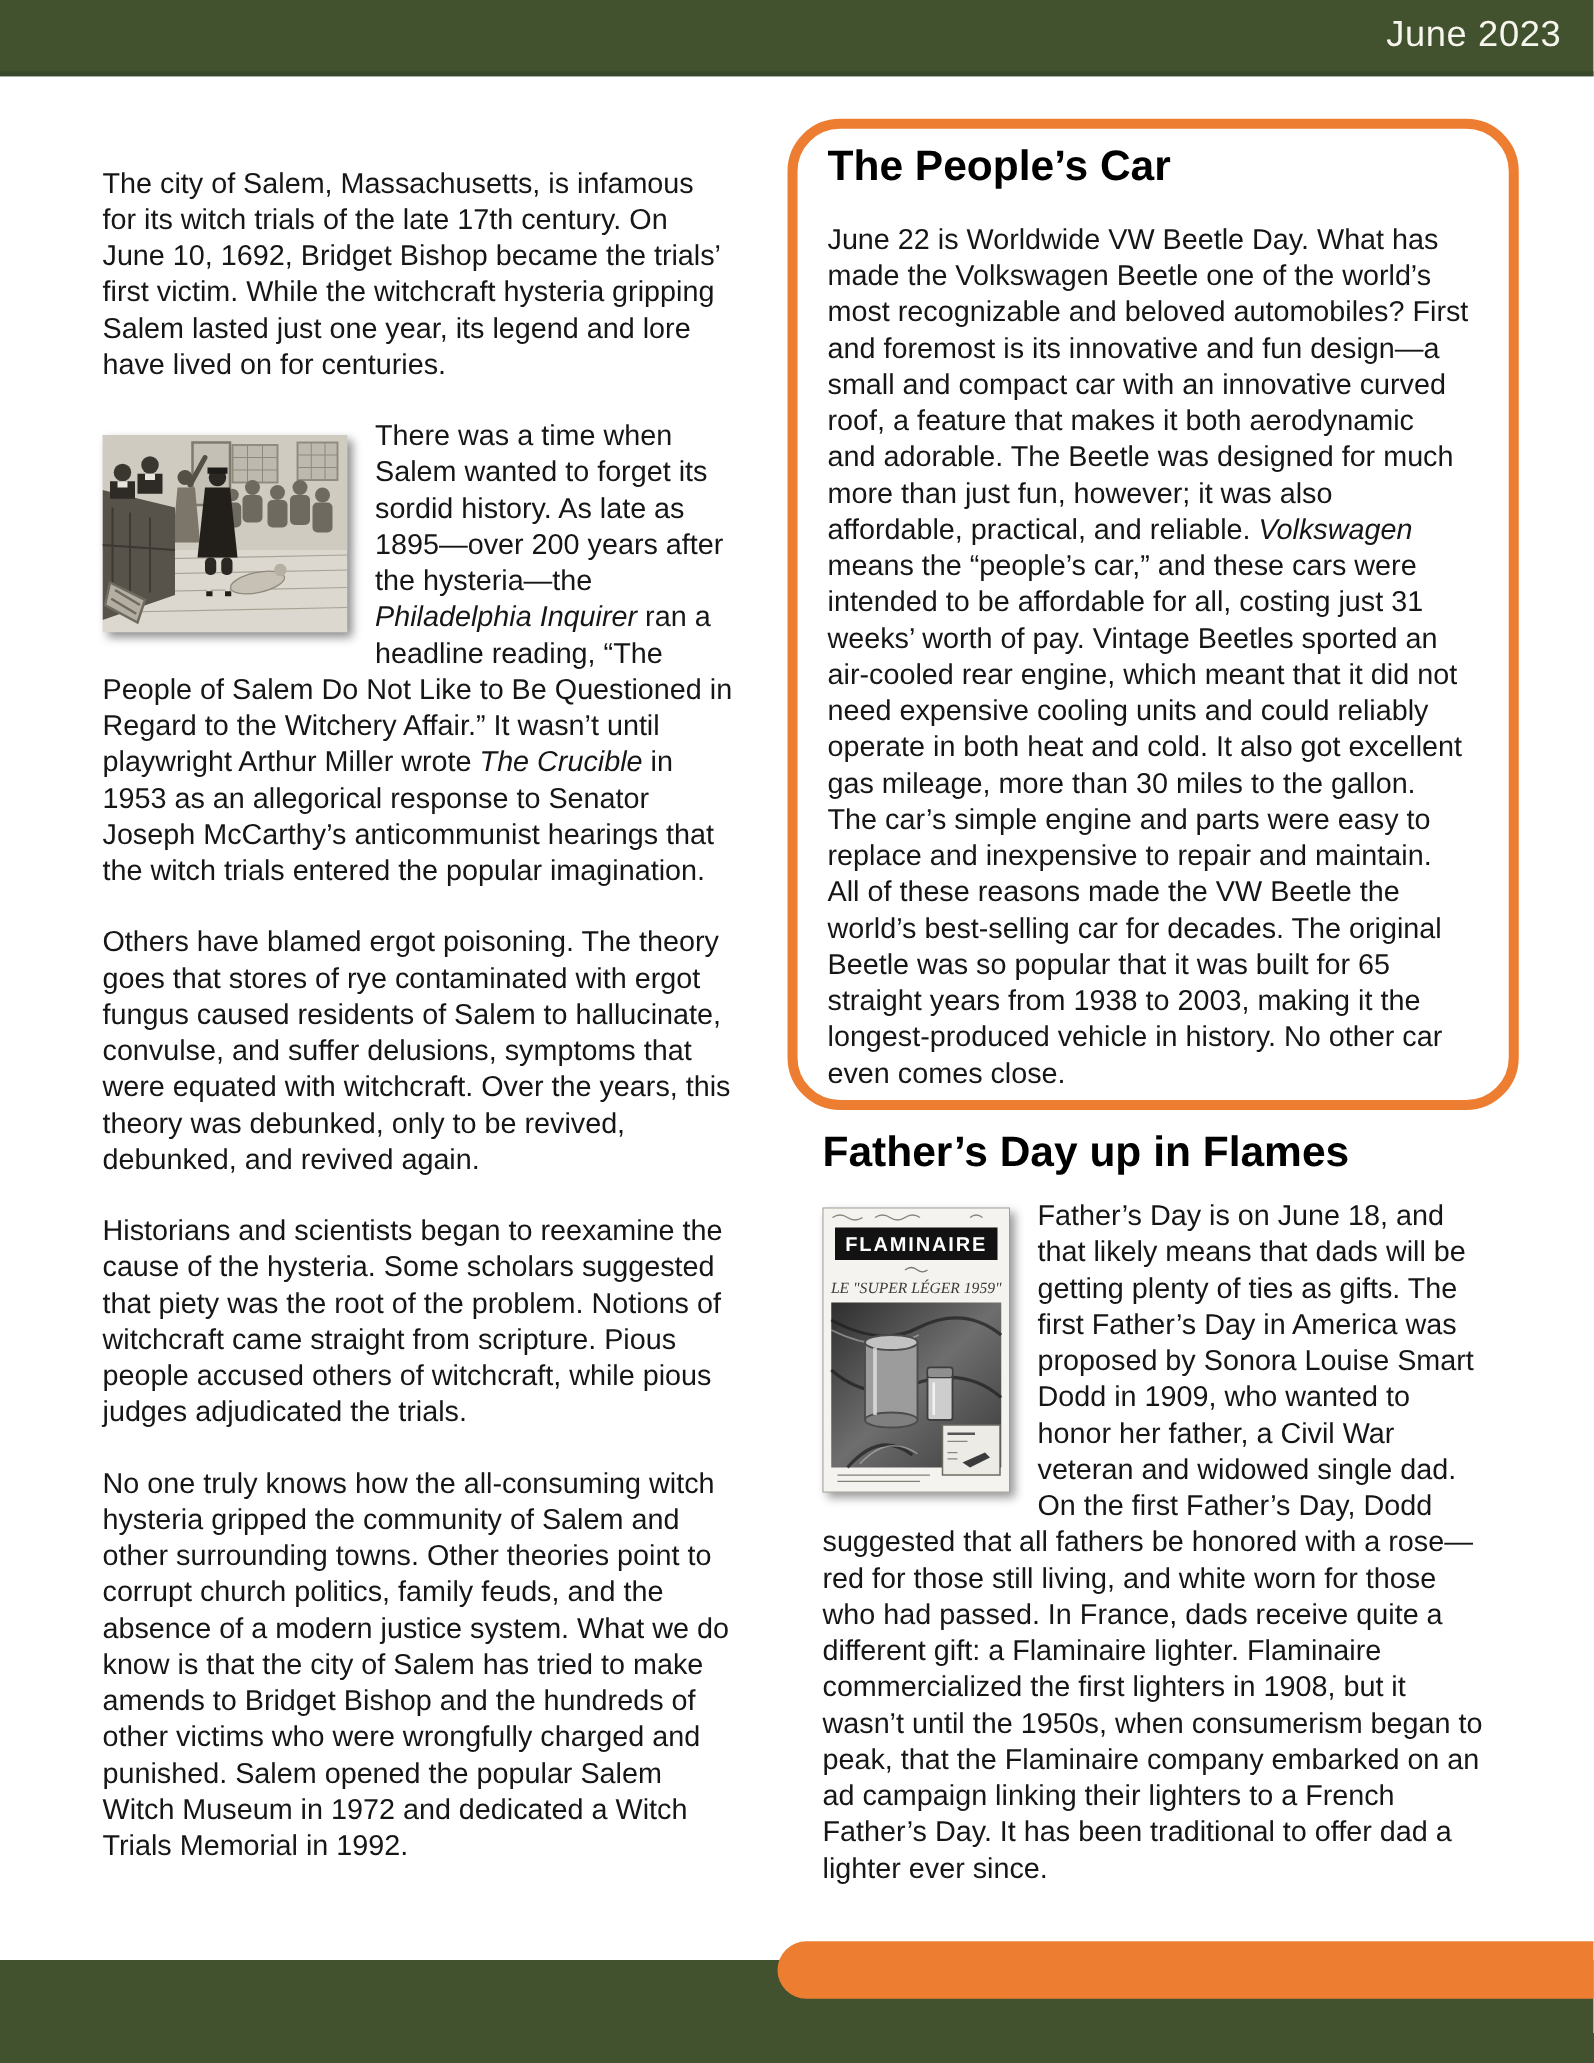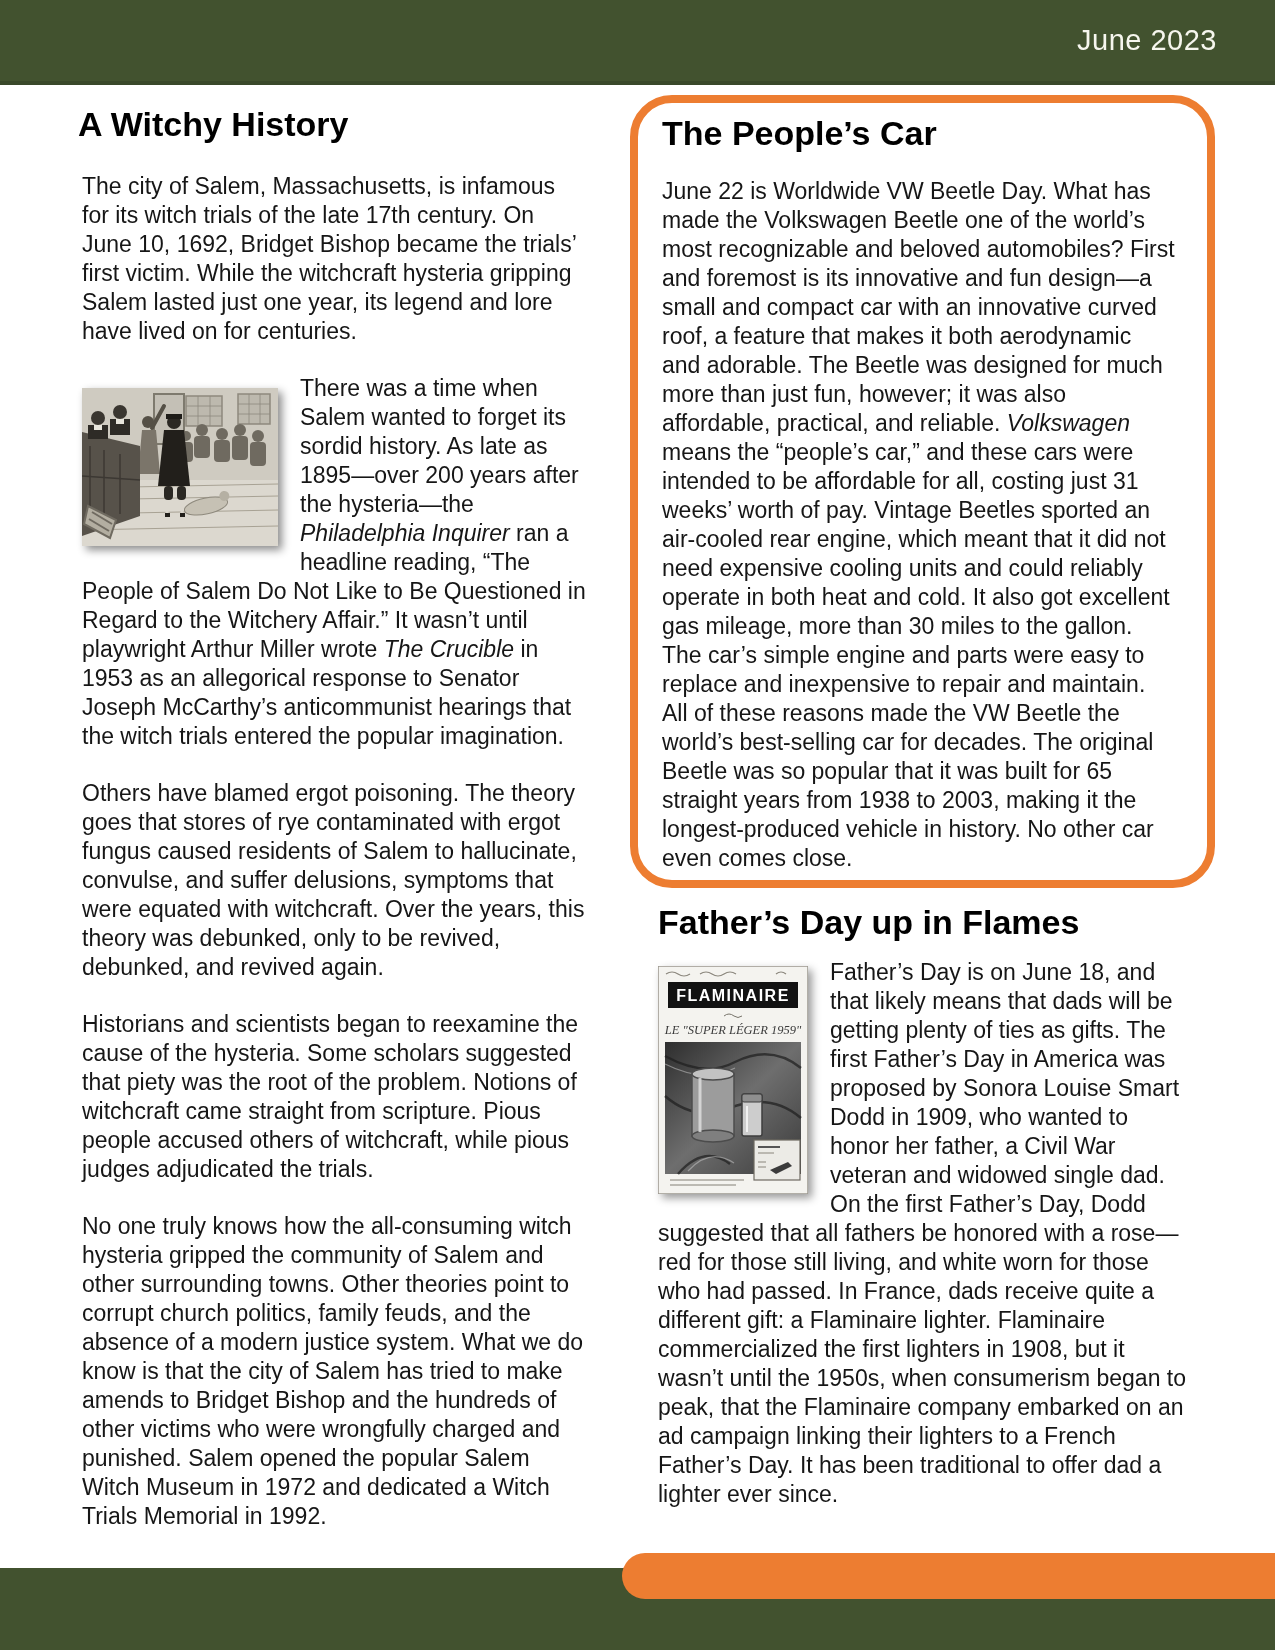--- a/index.html
+++ b/index.html
@@ -2,23 +2,23 @@
 <html><head>
 <meta charset="utf-8">
 <style>
   html,body{margin:0;padding:0;background:#ffffff;}
   .page{
     position:relative;width:1275px;height:1650px;background:#ffffff;
     font-family:"Liberation Sans",sans-serif;color:#161616;overflow:hidden;
   }
   
   .top-bar{
-    position:absolute;left:0;top:0;width:1275px;height:85px;
+    position:absolute;left:0;top:0;width:1275px;height:61px;
     background:#42522F;border-bottom:4px solid #39482A;box-sizing:border-box;
-    display:flex;align-items:center;justify-content:flex-end;padding-right:58px;
+    display:flex;align-items:center;justify-content:flex-end;padding-right:26px;
   }
   .issue-date{color:#F6F6EE;font-size:29px;letter-spacing:0.5px;}
   
   .headline{font-size:34px;line-height:40px;font-weight:bold;color:#000;margin:0;}
   .body-text{font-size:23px;line-height:29px;}
   .para{margin:28px 0 0 4px;}
   
   .col-left{position:absolute;left:78px;top:104px;width:508px;}
   .engraving{
     float:left;width:196px;height:158px;margin:14px 22px 8px 0;
@@ -49,21 +49,20 @@
 </head>
 <body>
 
 <div class="page">
 
   <header class="top-bar">
     <span class="issue-date">June 2023</span>
   </header>
 
   <section class="col-left">
-    <h1 class="headline">A Witchy History</h1>
 
     <p class="body-text para">The city of Salem, Massachusetts, is infamous for its witch trials of the late 17th century. On June 10, 1692, Bridget Bishop became the trials’ first victim. While the witchcraft hysteria gripping Salem lasted just one year, its legend and lore have lived on for centuries.</p>
 
     <div class="body-text para">
       <svg class="engraving" viewBox="0 0 196 158" aria-hidden="true">
         <rect x="0" y="0" width="196" height="158" fill="#DCD8CF"></rect>
 
         <rect x="0" y="0" width="196" height="92" fill="#CFCBC1"></rect>
 
         <g stroke="#8E897D" stroke-width="1.5" fill="#BDB9AE">

